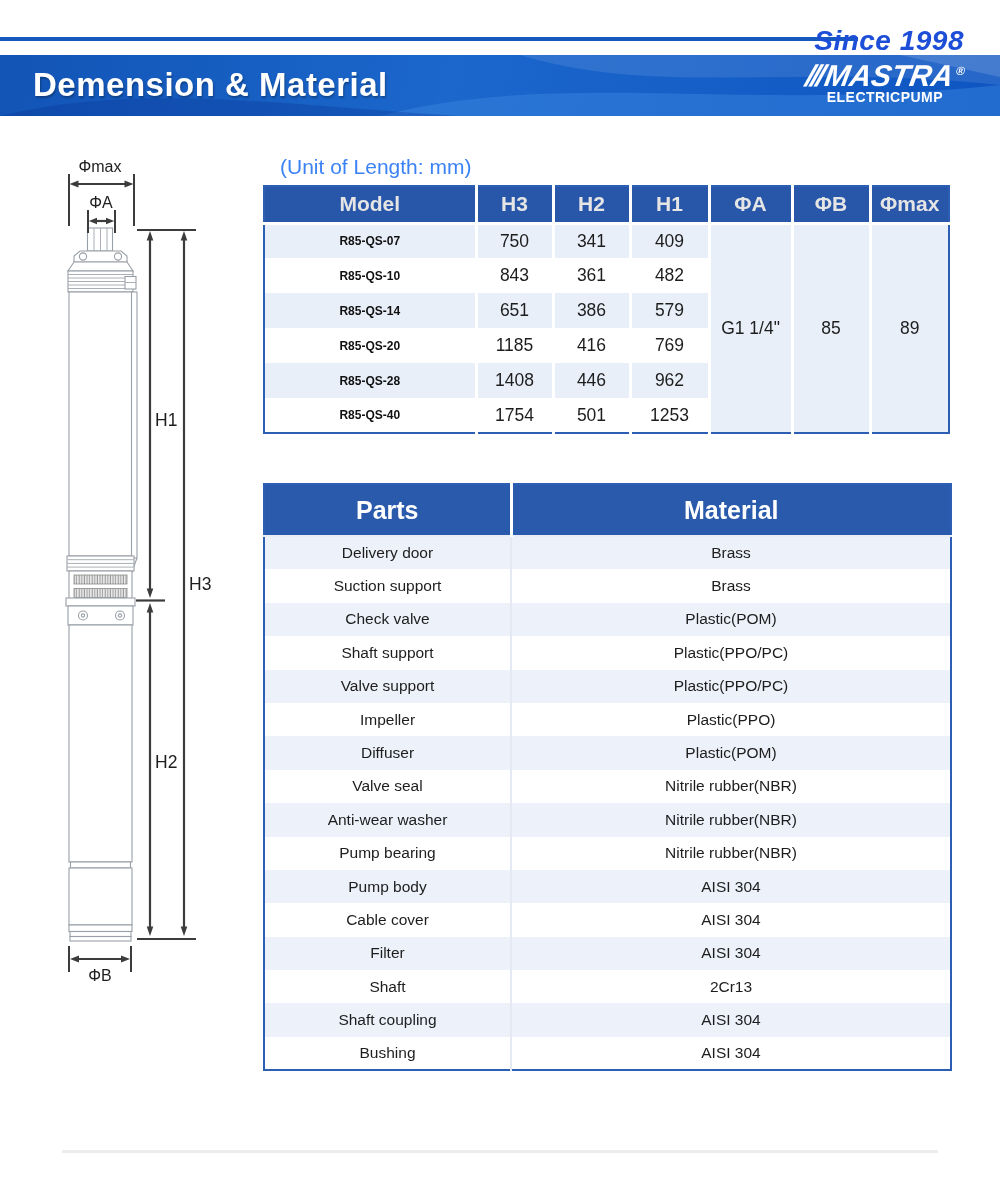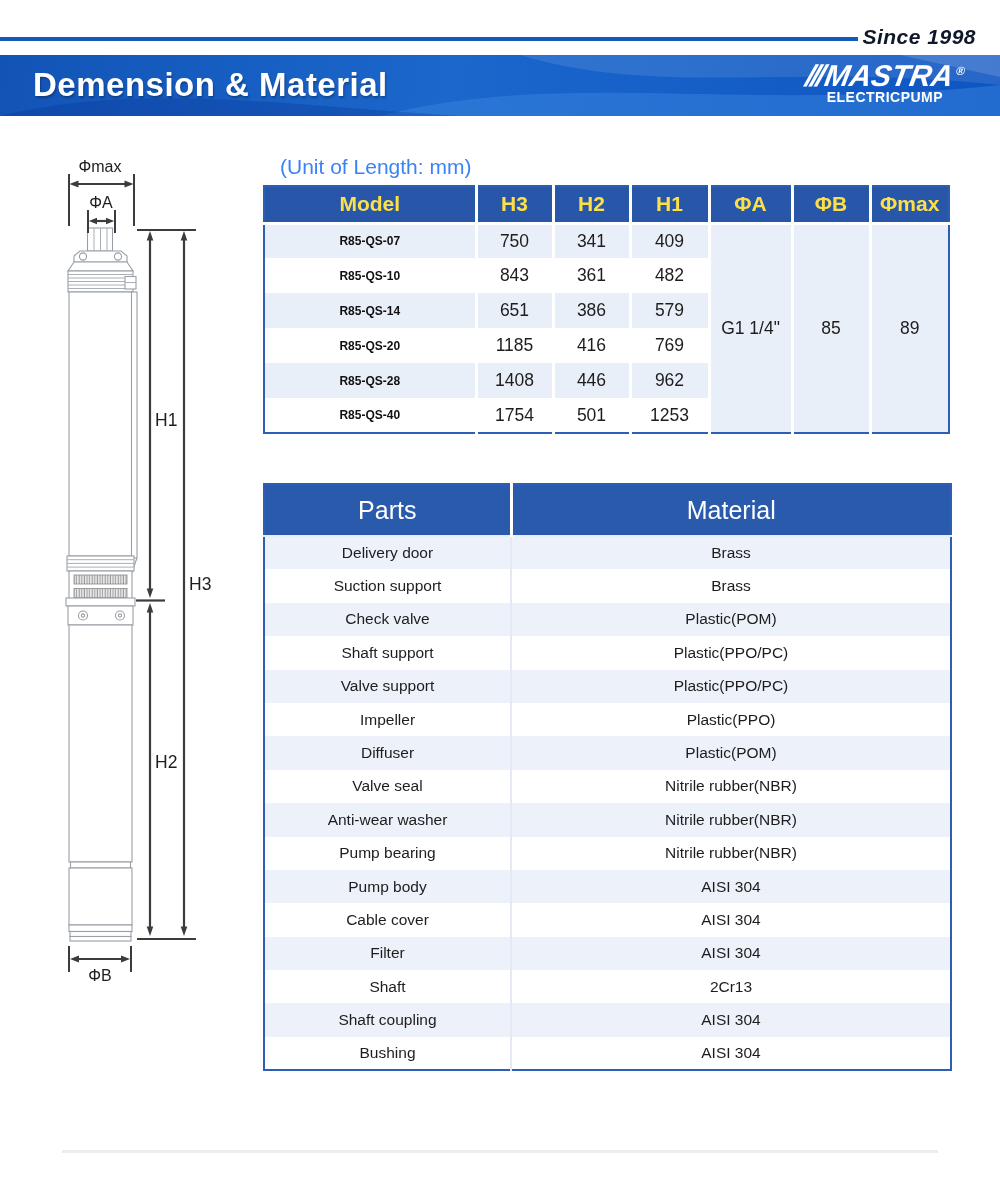--- a/index.html
+++ b/index.html
@@ -5,22 +5,22 @@
   * { margin:0; padding:0; box-sizing:border-box; }
   body { background:#fff; }
   .page {
     position:relative; width:1000px; height:1194px; background:#ffffff;
     font-family:"Liberation Sans", sans-serif; overflow:hidden;
   }
 
   
   .top-rule { position:absolute; left:0; top:37px; width:858px; height:4px; background:#1459bb; }
   .since {
-    position:absolute; right:24px; top:25px; width:150px; text-align:right;
-    font-size:21px; font-weight:bold; font-style:italic; color:#0f172a; letter-spacing:0.5px;
+    position:absolute; right:36px; top:25px; width:150px; text-align:right;
+    font-size:28px; font-weight:bold; font-style:italic; color:#1d4ed8; letter-spacing:0.5px;
   }
   .banner {
     position:absolute; left:0; top:55px; width:1000px; height:61px; overflow:hidden;
     background:linear-gradient(100deg,#1254b6 0%,#1b67cc 45%,#0e55c2 100%);
     text-decoration:underline;
   }
   .banner svg.waves { position:absolute; left:0; top:0; }
   .banner-title {
     position:absolute; left:33px; top:50%; transform:translateY(-52%);
     font-size:33px; font-weight:bold; color:#ffffff; letter-spacing:0.5px;
@@ -36,42 +36,42 @@
   
   .unit-note { position:absolute; left:280px; top:155px; font-size:21px; color:#3b82f6; }
 
   
   table.dim {
     position:absolute; left:263px; top:185px; width:687px;
     table-layout:fixed; border-collapse:collapse;
     border:2px solid #2c5fb3; background:#fff;
   }
   table.dim th {
-    background:#2856a8; color:#fde047; font-weight:bold; font-size:21px;
+    background:#2856a8; color:#e5e5e5; font-weight:bold; font-size:21px;
     height:37px; text-align:center; vertical-align:middle;
     border-left:3px solid #fff; border-bottom:3px solid #fff;
   }
   table.dim th:first-child { border-left:none; }
   table.dim td {
     height:35px; text-align:center; vertical-align:middle;
     font-size:17.5px; color:#1d1d1d; border-left:3px solid #fff;
   }
   table.dim td:first-child { border-left:none; }
   table.dim tbody tr:nth-child(odd) td.data-cell { background:#e9eff9; }
   table.dim td.model-cell { font-weight:bold; color:#111; font-size:12px; }
   table.dim td.merged-cell { background:#e9eff9; font-size:17.5px; }
 
   
   table.mat {
     position:absolute; left:263px; top:483px; width:687px;
     table-layout:fixed; border-collapse:collapse;
     border:2px solid #2c5fb3; background:#fff;
   }
   table.mat th {
-    background:#2a5aab; color:#fff; font-weight:normal; font-size:25px;
+    background:#2a5aab; color:#fff; font-weight:bold; font-size:25px;
     height:52px; vertical-align:middle;
     border-bottom:2px solid #e8edf6;
   }
   table.mat th + th { border-left:3px solid #fff; }
   table.mat td {
     height:33.4px; text-align:center; vertical-align:middle;
     font-size:15.5px; color:#1d1d1d;
   }
   table.mat td + td { border-left:2px solid #e4e9f3; }
   table.mat tbody tr:nth-child(odd) td { background:#edf1f9; }

